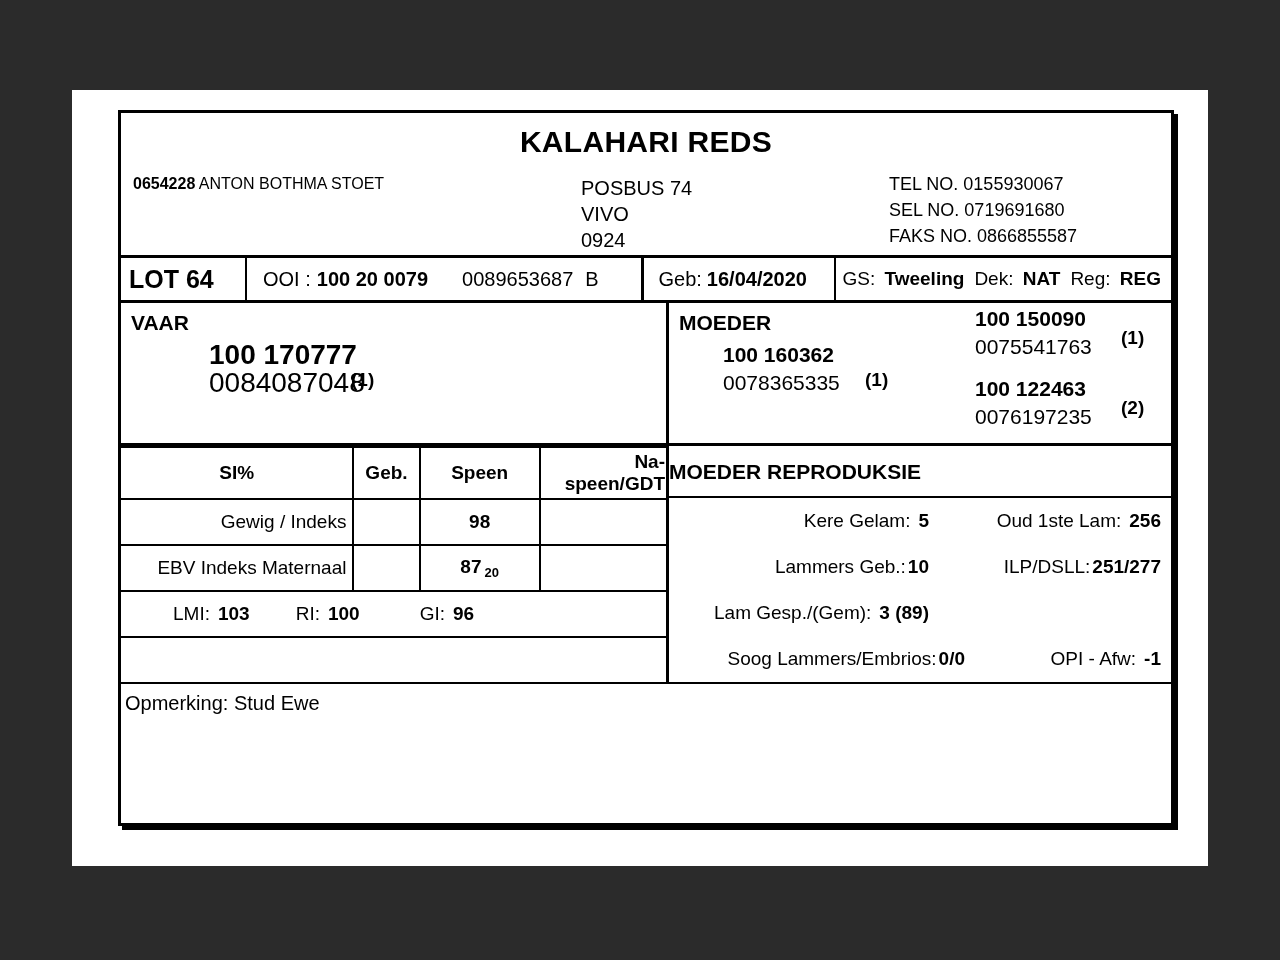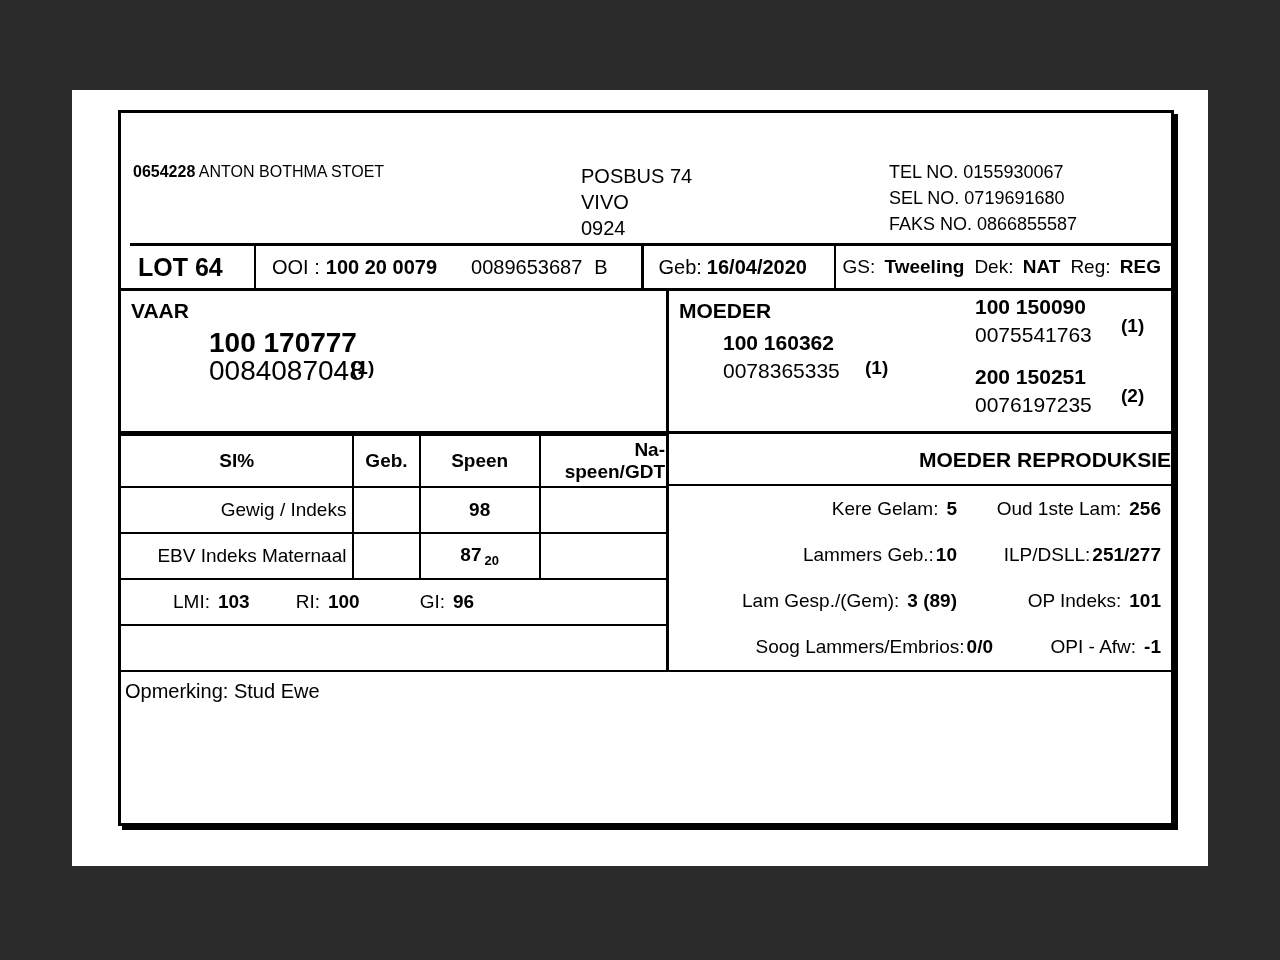--- a/index.html
+++ b/index.html
@@ -61,21 +61,20 @@
     left: 768px;
     top: 46px;
     font-size: 18px;
     line-height: 26px;
   }
   .lotrow {
     display: flex;
     height: 42px;
     align-items: stretch;
     border-top: 3px solid #000;
-    margin-left: 9px;
   }
   .lot {
     width: 126px;
     display: flex;
     align-items: center;
     padding-left: 8px;
     font-size: 25px;
     font-weight: bold;
     border-right: 2px solid #000;
     box-sizing: border-box;
@@ -229,36 +228,35 @@
     border-bottom: 2px solid #000;
     font-size: 19px;
     box-sizing: border-box;
   }
   .lmirow > div { display: flex; align-items: baseline; }
   .lmirow b { font-weight: bold; margin-left: 8px; }
   .lmi { margin-left: 52px; }
   .ri { margin-left: 46px; }
   .gi { margin-left: 60px; }
   .mr-title {
-    text-align: right;
+    text-align: left;
     font-weight: bold;
     font-size: 21px;
     height: 52px;
     line-height: 52px;
     border-bottom: 2px solid #000;
     box-sizing: border-box;
   }
   .mr-row {
     display: flex;
     height: 46px;
     align-items: center;
     font-size: 19px;
     box-sizing: border-box;
     padding-left: 10px;
-    margin-left: 28px;
   }
   .mr-row .k { }
   .mr-row .v { font-weight: bold; margin-left: 8px; }
   .mr-l { width: 250px; display: flex; justify-content: flex-end; }
   .mr-r { flex: 1; display: flex; justify-content: flex-end; padding-right: 10px; }
   .mr-rlab { flex: 1; text-align: right; }
   .opm {
     border-top: 2px solid #000;
     font-size: 20px;
     padding: 8px 0 0 4px;
@@ -266,20 +264,21 @@
     box-sizing: border-box;
   }
 </style>
 </head>
 <body>
 
 <div class="page">
   <div class="card">
 
     <div class="hdr">
+      <div class="title">KALAHARI REDS</div>
       <div class="breeder">
         <span class="code">0654228</span>
         <span>ANTON BOTHMA STOET</span>
       </div>
       <div class="addr">
         <div>POSBUS 74</div>
         <div>VIVO</div>
         <div>0924</div>
       </div>
       <div class="contact">
@@ -332,21 +331,21 @@
           <div class="n1">100 160362</div>
           <div>0078365335</div>
         </div>
         <div class="dampar">(1)</div>
         <div class="gdam1">
           <div class="n1">100 150090</div>
           <div>0075541763</div>
         </div>
         <div class="gdam1par">(1)</div>
         <div class="gdam2">
-          <div class="n1">200 150251</div>
+          <div class="n1">100 122463</div>
           <div>0076197235</div>
         </div>
         <div class="gdam2par">(2)</div>
       </div>
     </div>
 
     <div class="bottom">
       <div class="left">
         <table class="idx">
           <colgroup>
@@ -414,24 +413,20 @@
           <div class="mr-r">
             <span class="mr-rlab">ILP/DSLL:</span>
             <span class="v" style="margin-left:2px">251/277</span>
           </div>
         </div>
         <div class="mr-row">
           <div class="mr-l">
             <span class="k">Lam Gesp./(Gem):</span>
             <span class="v">3   (89)</span>
           </div>
-          <div class="mr-r">
-            <span class="mr-rlab">OP Indeks:</span>
-            <span class="v">101</span>
-          </div>
         </div>
         <div class="mr-row">
           <div class="mr-l" style="width:286px">
             <span class="k">Soog Lammers/Embrios:</span>
             <span class="v" style="margin-left:2px">0/0</span>
           </div>
           <div class="mr-r">
             <span class="mr-rlab">OPI - Afw:</span>
             <span class="v">-1</span>
           </div>

